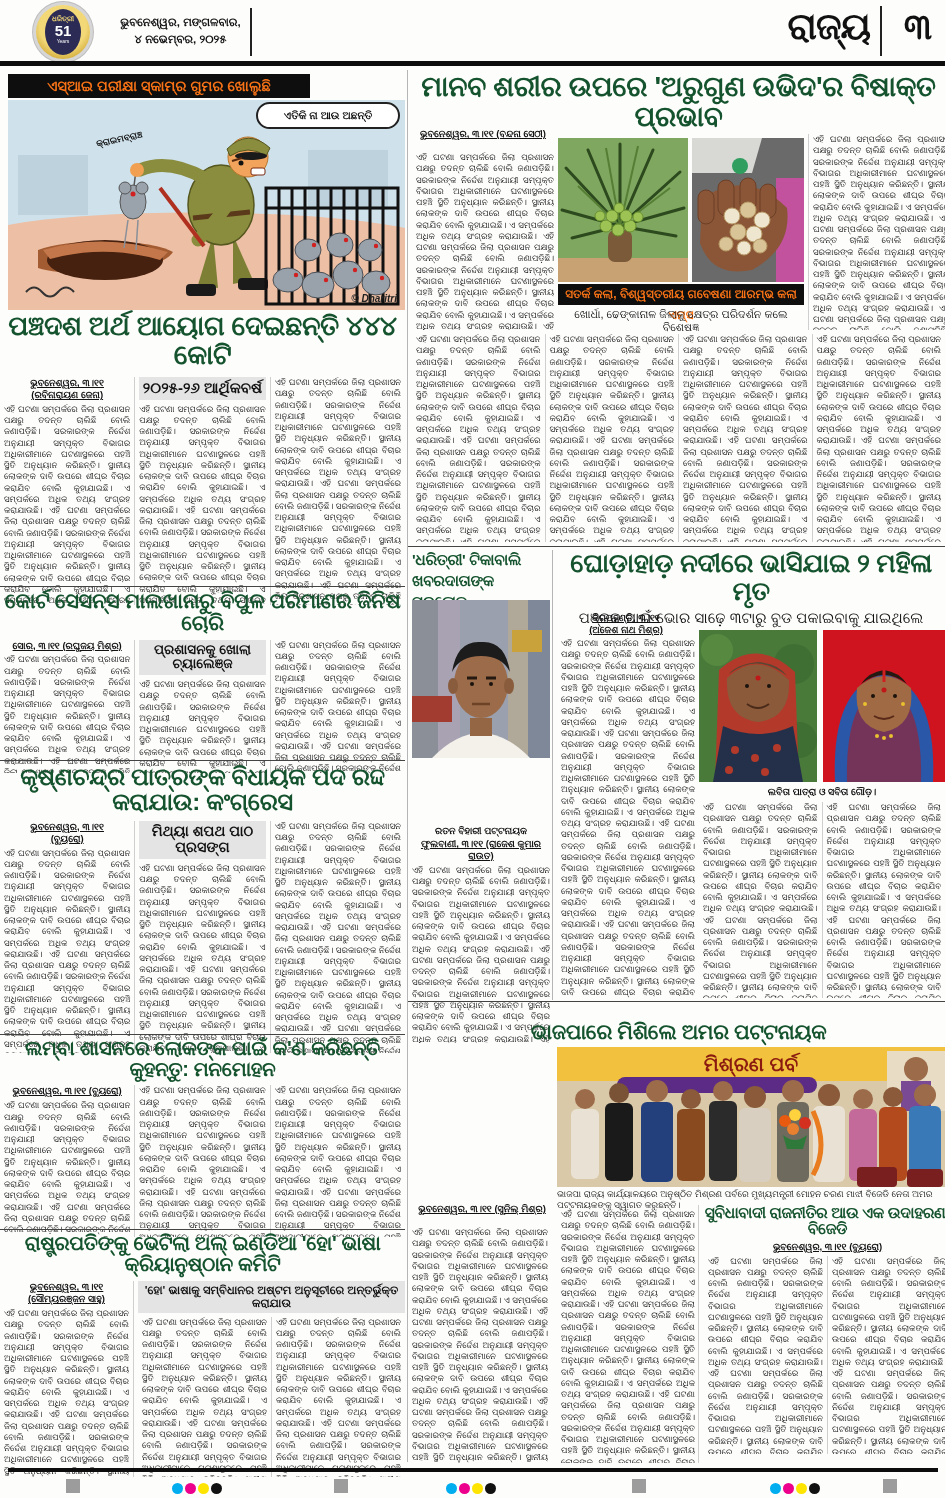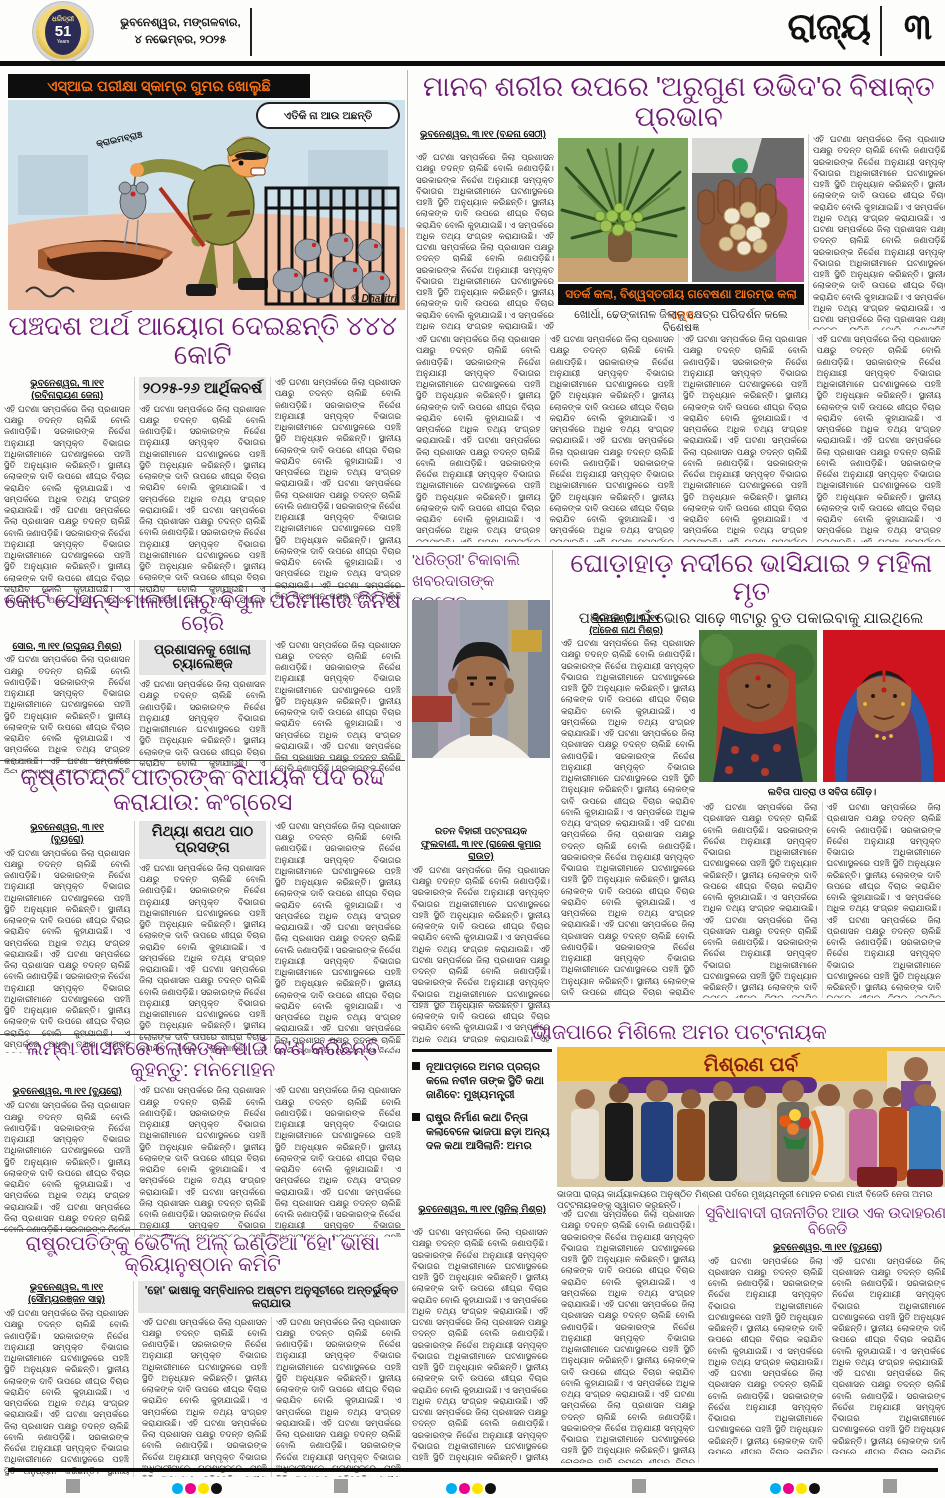--- a/index.html
+++ b/index.html
@@ -1,19 +1,19 @@
 <!DOCTYPE html>
 <html><head>
 <meta charset="utf-8">
 <style>
   html,body{margin:0;padding:0;background:#9a9a9a;}
   #page{position:relative;width:945px;height:1498px;margin:0 auto;background:#fdfdfc;
         font-family:"Liberation Sans",sans-serif;color:#111;overflow:hidden;}
   .abs{position:absolute;}
-  .hl{font-weight:normal;line-height:1.06;text-align:center;letter-spacing:-0.4px;color:#701a75;}
+  .hl{font-weight:bold;line-height:1.06;text-align:center;letter-spacing:-0.4px;color:#14532d;}
   .byline{font-size:9.5px;font-weight:bold;text-align:center;text-decoration:underline;
           white-space:pre-line;margin-bottom:3px;line-height:1.25;}
   .gbox{background:#e4e4e4;font-weight:bold;text-align:center;padding:3px 2px;margin-bottom:4px;line-height:1.1;}
   .cols{display:flex;align-items:stretch;}
   .col{flex:1;font-size:8.6px;line-height:1.31;text-align:justify;overflow:hidden;padding:0 4px;word-break:break-word;}
   .col+.col{border-left:1px solid #cfcfcf;}
   .capbar{background:#0e0e0e;color:#f97316;font-weight:bold;text-align:center;line-height:1.45;}
   .subcap{font-weight:normal;text-align:center;}
   .pcap{font-size:9.5px;font-weight:bold;text-align:center;line-height:1.2;}
   .hr{position:absolute;background:#444;height:1px;}
@@ -376,30 +376,20 @@
     <div class="cols abs" style="left:142px;top:252px;width:246px;height:196px;">
       <div class="col"><span>ଏହି ଘଟଣା ସମ୍ପର୍କରେ ଜିଲା ପ୍ରଶାସନ ପକ୍ଷରୁ ତଦନ୍ତ ଚାଲିଛି ବୋଲି ଜଣାପଡ଼ିଛି। ସରକାରଙ୍କ ନିର୍ଦ୍ଦେଶ ଅନୁଯାୟୀ ସମ୍ପୃକ୍ତ ବିଭାଗର ଅଧିକାରୀମାନେ ଘଟଣାସ୍ଥଳରେ ପହଞ୍ଚି ସ୍ଥିତି ଅନୁଧ୍ୟାନ କରିଛନ୍ତି। ସ୍ଥାନୀୟ ଲୋକଙ୍କ ଦାବି ଉପରେ ଶୀଘ୍ର ବିଚାର କରାଯିବ ବୋଲି କୁହାଯାଇଛି। ଏ ସମ୍ପର୍କରେ ଅଧିକ ତଥ୍ୟ ସଂଗ୍ରହ କରାଯାଉଛି। ଏହି ଘଟଣା ସମ୍ପର୍କରେ ଜିଲା ପ୍ରଶାସନ ପକ୍ଷରୁ ତଦନ୍ତ ଚାଲିଛି ବୋଲି ଜଣାପଡ଼ିଛି। ସରକାରଙ୍କ ନିର୍ଦ୍ଦେଶ ଅନୁଯାୟୀ ସମ୍ପୃକ୍ତ ବିଭାଗର ଅଧିକାରୀମାନେ ଘଟଣାସ୍ଥଳରେ ପହଞ୍ଚି ସ୍ଥିତି ଅନୁଧ୍ୟାନ କରିଛନ୍ତି। ସ୍ଥାନୀୟ ଲୋକଙ୍କ ଦାବି ଉପରେ ଶୀଘ୍ର ବିଚାର କରାଯିବ ବୋଲି କୁହାଯାଇଛି। ଏ ସମ୍ପର୍କରେ ଅଧିକ ତଥ୍ୟ ସଂଗ୍ରହ କରାଯାଉଛି। ଏହି ଘଟଣା ସମ୍ପର୍କରେ ଜିଲା ପ୍ରଶାସନ ପକ୍ଷରୁ ତଦନ୍ତ ଚାଲିଛି ବୋଲି ଜଣାପଡ଼ିଛି। ସରକାରଙ୍କ ନିର୍ଦ୍ଦେଶ ଅନୁଯାୟୀ ସମ୍ପୃକ୍ତ ବିଭାଗର ଅଧିକାରୀମାନେ ଘଟଣାସ୍ଥଳରେ ପହଞ୍ଚି ସ୍ଥିତି ଅନୁଧ୍ୟାନ କରିଛନ୍ତି। ସ୍ଥାନୀୟ ଲୋକଙ୍କ ଦାବି ଉପରେ ଶୀଘ୍ର ବିଚାର କରାଯିବ ବୋଲି କୁହାଯାଇଛି। ଏ ସମ୍ପର୍କରେ ଅଧିକ ତଥ୍ୟ ସଂଗ୍ରହ କରାଯାଉଛି। </span></div>
       <div class="col"><span>ଏହି ଘଟଣା ସମ୍ପର୍କରେ ଜିଲା ପ୍ରଶାସନ ପକ୍ଷରୁ ତଦନ୍ତ ଚାଲିଛି ବୋଲି ଜଣାପଡ଼ିଛି। ସରକାରଙ୍କ ନିର୍ଦ୍ଦେଶ ଅନୁଯାୟୀ ସମ୍ପୃକ୍ତ ବିଭାଗର ଅଧିକାରୀମାନେ ଘଟଣାସ୍ଥଳରେ ପହଞ୍ଚି ସ୍ଥିତି ଅନୁଧ୍ୟାନ କରିଛନ୍ତି। ସ୍ଥାନୀୟ ଲୋକଙ୍କ ଦାବି ଉପରେ ଶୀଘ୍ର ବିଚାର କରାଯିବ ବୋଲି କୁହାଯାଇଛି। ଏ ସମ୍ପର୍କରେ ଅଧିକ ତଥ୍ୟ ସଂଗ୍ରହ କରାଯାଉଛି। ଏହି ଘଟଣା ସମ୍ପର୍କରେ ଜିଲା ପ୍ରଶାସନ ପକ୍ଷରୁ ତଦନ୍ତ ଚାଲିଛି ବୋଲି ଜଣାପଡ଼ିଛି। ସରକାରଙ୍କ ନିର୍ଦ୍ଦେଶ ଅନୁଯାୟୀ ସମ୍ପୃକ୍ତ ବିଭାଗର ଅଧିକାରୀମାନେ ଘଟଣାସ୍ଥଳରେ ପହଞ୍ଚି ସ୍ଥିତି ଅନୁଧ୍ୟାନ କରିଛନ୍ତି। ସ୍ଥାନୀୟ ଲୋକଙ୍କ ଦାବି ଉପରେ ଶୀଘ୍ର ବିଚାର କରାଯିବ ବୋଲି କୁହାଯାଇଛି। ଏ ସମ୍ପର୍କରେ ଅଧିକ ତଥ୍ୟ ସଂଗ୍ରହ କରାଯାଉଛି। ଏହି ଘଟଣା ସମ୍ପର୍କରେ ଜିଲା ପ୍ରଶାସନ ପକ୍ଷରୁ ତଦନ୍ତ ଚାଲିଛି ବୋଲି ଜଣାପଡ଼ିଛି। ସରକାରଙ୍କ ନିର୍ଦ୍ଦେଶ ଅନୁଯାୟୀ ସମ୍ପୃକ୍ତ ବିଭାଗର ଅଧିକାରୀମାନେ ଘଟଣାସ୍ଥଳରେ ପହଞ୍ଚି ସ୍ଥିତି ଅନୁଧ୍ୟାନ କରିଛନ୍ତି। ସ୍ଥାନୀୟ ଲୋକଙ୍କ ଦାବି ଉପରେ ଶୀଘ୍ର ବିଚାର କରାଯିବ ବୋଲି କୁହାଯାଇଛି। ଏ ସମ୍ପର୍କରେ ଅଧିକ ତଥ୍ୟ ସଂଗ୍ରହ କରାଯାଉଛି। </span></div>
     </div>
   </div>
   <div class="hr" style="left:408px;top:1001px;width:537px;"></div>
 
   <div class="abs" style="left:412px;top:1005px;width:533px;height:458px;">
     <div class="hl" style="font-size:21px;margin-top:16px;">ଭାଜପାରେ ମିଶିଲେ ଅମର ପଟ୍ଟନାୟକ</div>
 
-    <div class="bullets abs" style="left:0;top:44px;width:140px;">
-      <div class="bullet">
-          <span class="sq"></span>
-          <span>ନୂଆପଡ଼ାରେ ଅମର ପ୍ରଚାର କଲେ ନବୀନ ତାଙ୍କ ସ୍ଥିତି କଥା ଜାଣିବେ: ମୁଖ୍ୟମନ୍ତ୍ରୀ</span>
-        </div>
-      <div class="bullet">
-          <span class="sq"></span>
-          <span>ରାଷ୍ଟ୍ର ନିର୍ମାଣ କଥା ଚିନ୍ତା କଲାବେଳେ ଭାଜପା ଛଡ଼ା ଅନ୍ୟ ଦଳ କଥା ଆସିଲାନି: ଅମର</span>
-        </div>
-    </div>
     <div class="byline abs" style="left:0;top:198px;width:140px;">ଭୁବନେଶ୍ୱର, ୩।୧୧ (ସୁନିଲ୍ ମିଶ୍ର)</div>
     <div class="col abs" style="left:0;top:222px;width:136px;height:236px;padding:0;">ଏହି ଘଟଣା ସମ୍ପର୍କରେ ଜିଲା ପ୍ରଶାସନ ପକ୍ଷରୁ ତଦନ୍ତ ଚାଲିଛି ବୋଲି ଜଣାପଡ଼ିଛି। ସରକାରଙ୍କ ନିର୍ଦ୍ଦେଶ ଅନୁଯାୟୀ ସମ୍ପୃକ୍ତ ବିଭାଗର ଅଧିକାରୀମାନେ ଘଟଣାସ୍ଥଳରେ ପହଞ୍ଚି ସ୍ଥିତି ଅନୁଧ୍ୟାନ କରିଛନ୍ତି। ସ୍ଥାନୀୟ ଲୋକଙ୍କ ଦାବି ଉପରେ ଶୀଘ୍ର ବିଚାର କରାଯିବ ବୋଲି କୁହାଯାଇଛି। ଏ ସମ୍ପର୍କରେ ଅଧିକ ତଥ୍ୟ ସଂଗ୍ରହ କରାଯାଉଛି। ଏହି ଘଟଣା ସମ୍ପର୍କରେ ଜିଲା ପ୍ରଶାସନ ପକ୍ଷରୁ ତଦନ୍ତ ଚାଲିଛି ବୋଲି ଜଣାପଡ଼ିଛି। ସରକାରଙ୍କ ନିର୍ଦ୍ଦେଶ ଅନୁଯାୟୀ ସମ୍ପୃକ୍ତ ବିଭାଗର ଅଧିକାରୀମାନେ ଘଟଣାସ୍ଥଳରେ ପହଞ୍ଚି ସ୍ଥିତି ଅନୁଧ୍ୟାନ କରିଛନ୍ତି। ସ୍ଥାନୀୟ ଲୋକଙ୍କ ଦାବି ଉପରେ ଶୀଘ୍ର ବିଚାର କରାଯିବ ବୋଲି କୁହାଯାଇଛି। ଏ ସମ୍ପର୍କରେ ଅଧିକ ତଥ୍ୟ ସଂଗ୍ରହ କରାଯାଉଛି। ଏହି ଘଟଣା ସମ୍ପର୍କରେ ଜିଲା ପ୍ରଶାସନ ପକ୍ଷରୁ ତଦନ୍ତ ଚାଲିଛି ବୋଲି ଜଣାପଡ଼ିଛି। ସରକାରଙ୍କ ନିର୍ଦ୍ଦେଶ ଅନୁଯାୟୀ ସମ୍ପୃକ୍ତ ବିଭାଗର ଅଧିକାରୀମାନେ ଘଟଣାସ୍ଥଳରେ ପହଞ୍ଚି ସ୍ଥିତି ଅନୁଧ୍ୟାନ କରିଛନ୍ତି। ସ୍ଥାନୀୟ ଲୋକଙ୍କ ଦାବି ଉପରେ ଶୀଘ୍ର ବିଚାର କରାଯିବ ବୋଲି କୁହାଯାଇଛି। ଏ ସମ୍ପର୍କରେ ଅଧିକ ତଥ୍ୟ ସଂଗ୍ରହ କରାଯାଉଛି। ଏହି ଘଟଣା ସମ୍ପର୍କରେ ଜିଲା ପ୍ରଶାସନ ପକ୍ଷରୁ ତଦନ୍ତ ଚାଲିଛି ବୋଲି ଜଣାପଡ଼ିଛି। ସରକାରଙ୍କ ନିର୍ଦ୍ଦେଶ ଅନୁଯାୟୀ ସମ୍ପୃକ୍ତ ବିଭାଗର ଅଧିକାରୀମାନେ ଘଟଣାସ୍ଥଳରେ ପହଞ୍ଚି ସ୍ଥିତି ଅନୁଧ୍ୟାନ କରିଛନ୍ତି। ସ୍ଥାନୀୟ ଲୋକଙ୍କ ଦାବି ଉପରେ ଶୀଘ୍ର ବିଚାର କରାଯିବ ବୋଲି କୁହାଯାଇଛି। ଏ ସମ୍ପର୍କରେ ଅଧିକ ତଥ୍ୟ ସଂଗ୍ରହ କରାଯାଉଛି। </div>
 
     <div class="ph" style="left:145px;top:42px;width:388px;height:140px;">
       <svg viewBox="0 0 388 140" preserveAspectRatio="none">
         <rect width="388" height="140" fill="#d9c9a8"></rect>
         <rect width="388" height="34" fill="#f2c23e"></rect>
         <rect x="60" y="30" width="200" height="16" rx="8" fill="#5b2b86"></rect>
         <rect x="330" y="4" width="58" height="60" fill="#e8dcc4"></rect>
         <circle cx="359" cy="22" r="12" fill="#9c6b4a"></circle>

